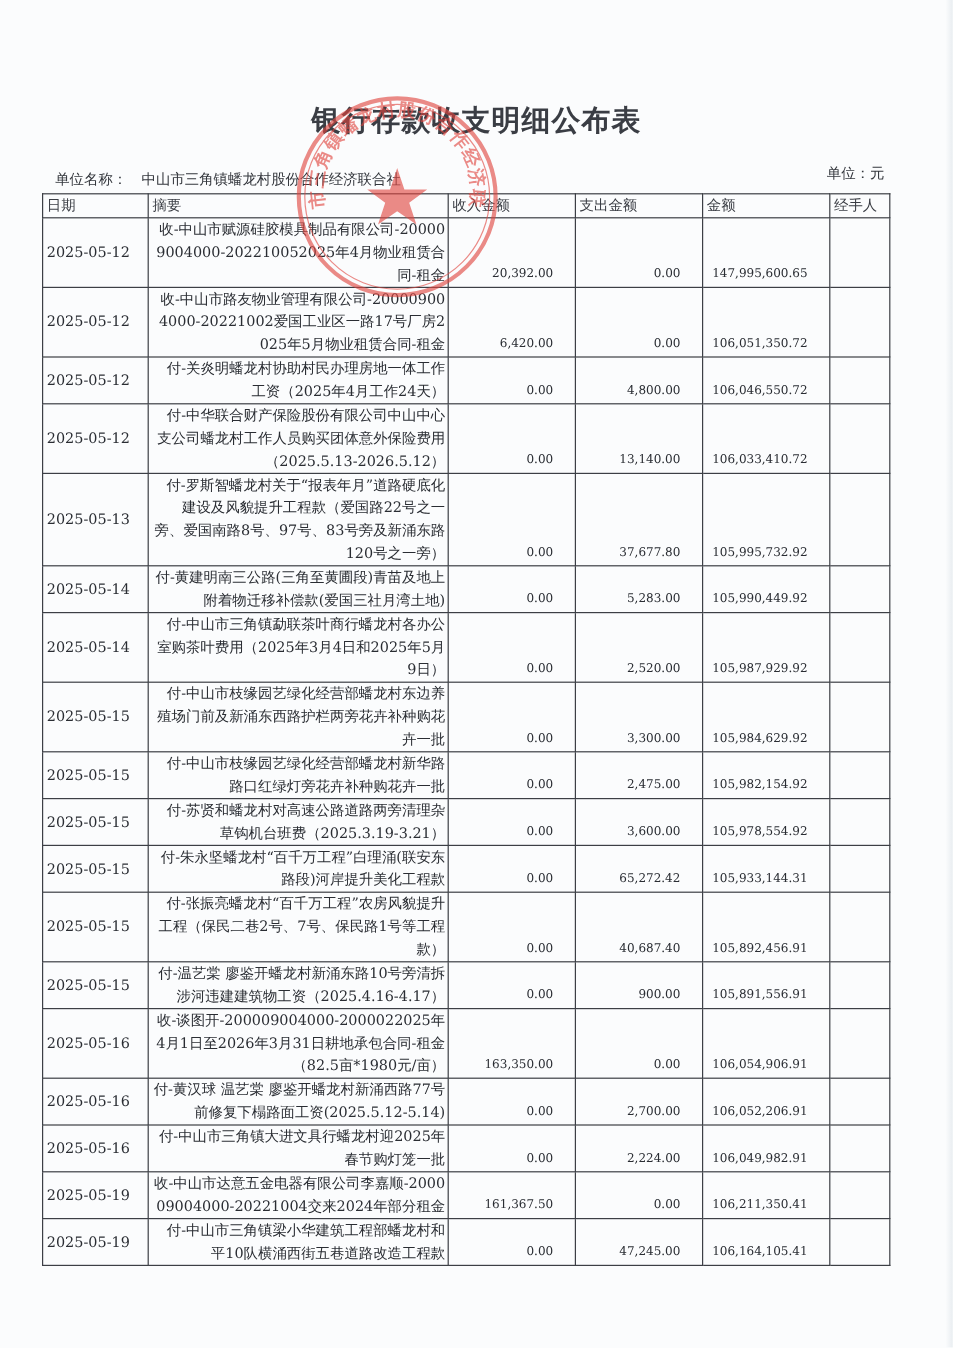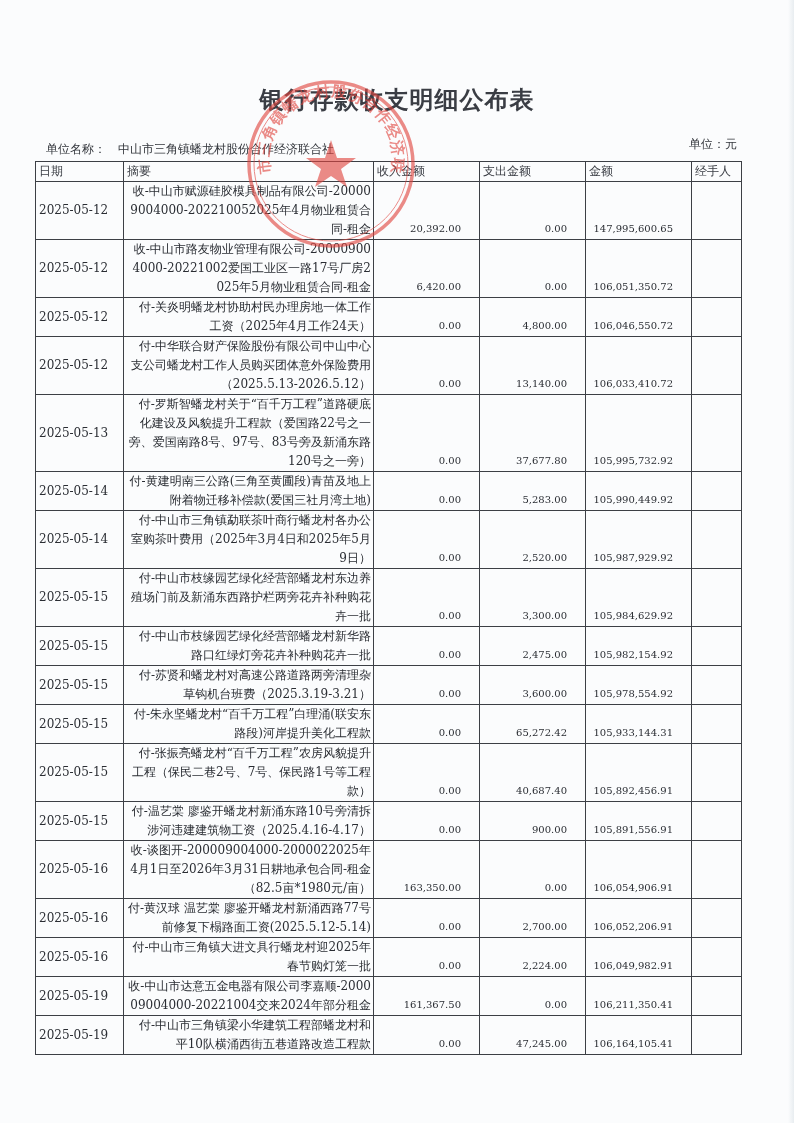--- a/index.html
+++ b/index.html
@@ -129,21 +129,21 @@
         <tr>
           <td class="date">2025-05-12</td>
           <td class="summary">付-中华联合财产保险股份有限公司中山中心支公司蟠龙村工作人员购买团体意外保险费用（2025.5.13-2026.5.12）</td>
           <td class="num">0.00</td>
           <td class="num">13,140.00</td>
           <td class="num">106,033,410.72</td>
           <td class="handler"></td>
         </tr>
         <tr>
           <td class="date">2025-05-13</td>
-          <td class="summary">付-罗斯智蟠龙村关于“百千万工程”道路硬底化建设及风貌提升工程款（爱国路22号之一旁、爱国南路8号、97号、83号旁及新涌东路120号之一旁）</td>
+          <td class="summary">付-罗斯智蟠龙村关于“报表年月”道路硬底化建设及风貌提升工程款（爱国路22号之一旁、爱国南路8号、97号、83号旁及新涌东路120号之一旁）</td>
           <td class="num">0.00</td>
           <td class="num">37,677.80</td>
           <td class="num">105,995,732.92</td>
           <td class="handler"></td>
         </tr>
         <tr>
           <td class="date">2025-05-14</td>
           <td class="summary">付-黄建明南三公路(三角至黄圃段)青苗及地上附着物迁移补偿款(爱国三社月湾土地)</td>
           <td class="num">0.00</td>
           <td class="num">5,283.00</td>

